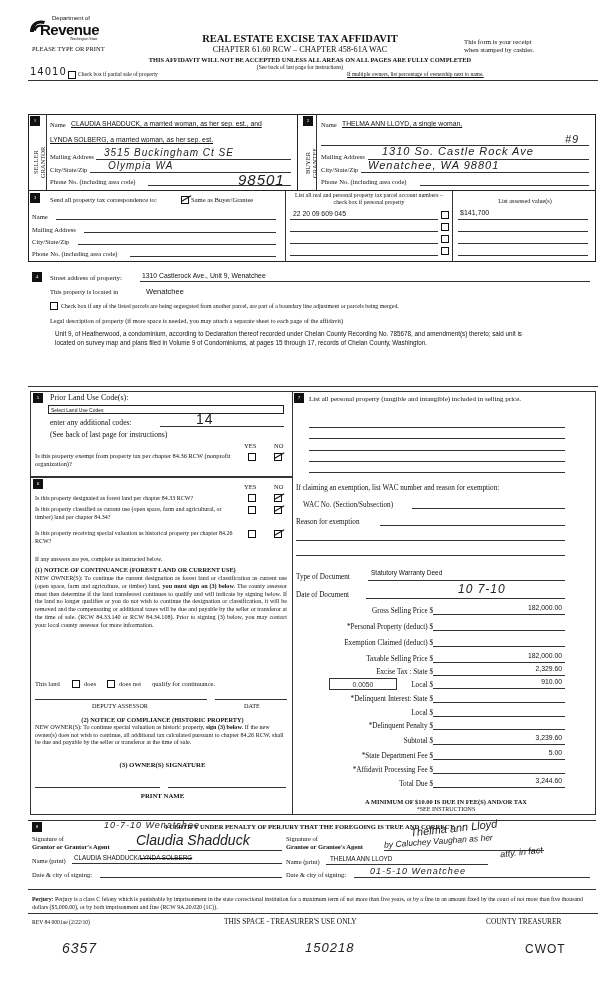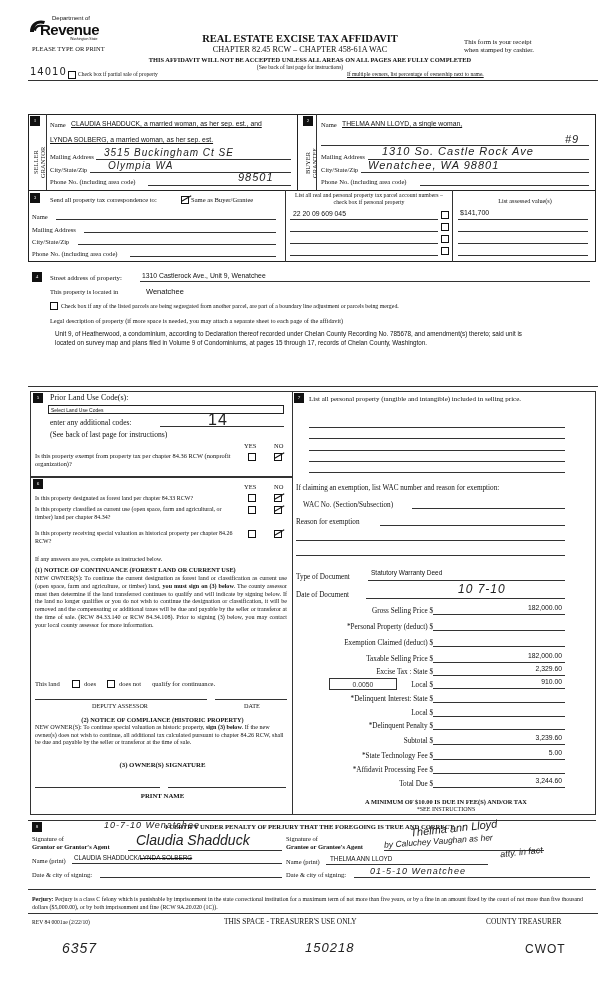--- a/index.html
+++ b/index.html
@@ -31,21 +31,21 @@
   <svg width="18" height="18" viewBox="0 0 18 18" style="position:absolute;left:0;top:4px;">
     <path d="M2 14 C2 5, 9 1, 17 3 L16 6 C10 4, 6 7, 6 14 Z" fill="#111"></path>
     <path d="M5 12 C6 8, 10 6, 15 7 L14 9 C11 8, 8 10, 8 13 Z" fill="#111"></path>
   </svg>
   <span class="sans" style="position:absolute;left:24px;top:1px;font-size:6px;">Department of</span>
   <span class="sans bold" style="position:absolute;left:12px;top:7px;font-size:15px;letter-spacing:-0.5px;">Revenue</span>
   <span class="sans" style="position:absolute;left:42px;top:23px;font-size:3.5px;">Washington State</span>
 </div>
 <div class="lbl" style="left:32px;top:45px;font-size:6.5px;">PLEASE TYPE OR PRINT</div>
 <div class="abs bold" style="left:155px;top:33px;width:290px;text-align:center;font-size:10.5px;">REAL ESTATE EXCISE TAX AFFIDAVIT</div>
-<div class="abs" style="left:155px;top:45px;width:290px;text-align:center;font-size:8.2px;">CHAPTER 82.45 RCW – CHAPTER 458-61A WAC</div>
+<div class="abs" style="left:155px;top:45px;width:290px;text-align:center;font-size:8.2px;">CHAPTER 61.60 RCW – CHAPTER 458-61A WAC</div>
 <div class="lbl" style="left:464px;top:38px;font-size:6.8px;">This form is your receipt</div>
 <div class="lbl" style="left:464px;top:46px;font-size:6.8px;">when stamped by cashier.</div>
 <div class="abs bold" style="left:60px;top:56px;width:500px;text-align:center;font-size:6.4px;">THIS AFFIDAVIT WILL NOT BE ACCEPTED UNLESS ALL AREAS ON ALL PAGES ARE FULLY COMPLETED</div>
 <div class="abs" style="left:200px;top:64px;width:200px;text-align:center;font-size:5.6px;">(See back of last page for instructions)</div>
 <div class="lbl hw" style="left:30px;top:66px;font-size:10px;font-style:normal;">14010</div>
 <span class="cb" style="left:68px;top:71px;"></span>
 <div class="lbl" style="left:78px;top:71px;font-size:5.5px;">Check box if partial sale of property</div>
 <div class="lbl" style="left:347px;top:71px;font-size:5.5px;text-decoration:underline;">If multiple owners, list percentage of ownership next to name.</div>
 <div class="hr" style="left:28px;top:80px;width:570px;"></div>
 
@@ -60,21 +60,21 @@
 <div class="val" style="left:71px;top:120px;text-decoration:underline;font-size:6.8px;">CLAUDIA SHADDUCK, a married woman, as her sep. est., and</div>
 <div class="val" style="left:50px;top:136px;text-decoration:underline;font-size:6.8px;">LYNDA SOLBERG, a married woman, as her sep. est.</div>
 <div class="lbl" style="left:50px;top:153px;">Mailing Address</div>
 <div class="line abs" style="left:96px;top:150px;width:195px;height:10px;"></div>
 <div class="val hw" style="left:104px;top:147px;font-size:10px;">3515 Buckingham Ct SE</div>
 <div class="lbl" style="left:50px;top:166px;">City/State/Zip</div>
 <div class="line abs" style="left:90px;top:163px;width:201px;height:10px;"></div>
 <div class="val hw" style="left:108px;top:160px;font-size:10px;">Olympia WA</div>
 <div class="lbl" style="left:50px;top:178px;">Phone No. (including area code)</div>
 <div class="line abs" style="left:148px;top:176px;width:143px;height:10px;"></div>
-<div class="val hw" style="left:238px;top:171px;font-size:11px;text-align:right;">98501</div>
+<div class="val hw" style="left:238px;top:171px;font-size:15px;text-align:right;">98501</div>
 
 <div class="secnum" style="left:303px;top:116px;">2</div>
 <div class="vert" style="left:304px;top:145px;height:35px;">
   <span>BUYER</span><br><span>GRANTEE</span>
 </div>
 <div class="vr" style="left:316px;top:114px;height:76px;"></div>
 <div class="lbl" style="left:321px;top:121px;">Name</div>
 <div class="val" style="left:342px;top:120px;text-decoration:underline;font-size:6.8px;">THELMA ANN LLOYD, a single woman,</div>
 <div class="line abs" style="left:321px;top:136px;width:268px;height:10px;"></div>
 <div class="val hw" style="left:565px;top:133px;font-size:11px;">#9</div>
@@ -137,21 +137,21 @@
 <div class="hr" style="left:28px;top:386px;width:570px;"></div>
 
 <div class="abs" style="left:30px;top:391px;width:262px;height:86px;border:1px solid #333;border-right:none;"></div>
 <div class="secnum" style="left:33px;top:393px;">5</div>
 <div class="lbl" style="left:50px;top:393px;font-size:8px;">Prior Land Use Code(s):</div>
 <div class="abs sans" style="left:48px;top:405px;width:236px;height:9px;border:1px solid #222;font-size:5px;padding-left:2px;line-height:8px;">
   <span>Select Land Use Codes</span>
 </div>
 <div class="lbl" style="left:50px;top:418px;font-size:7.6px;">enter any additional codes:</div>
 <div class="line abs" style="left:160px;top:418px;width:124px;height:9px;"></div>
-<div class="val hw" style="left:196px;top:411px;font-size:16px;font-style:normal;margin-left:12px;">14</div>
+<div class="val hw" style="left:196px;top:411px;font-size:14px;font-style:normal;">14</div>
 <div class="lbl" style="left:50px;top:430px;font-size:7.6px;">(See back of last page for instructions)</div>
 <div class="lbl" style="left:244px;top:442px;font-size:6.5px;">YES</div>
 <div class="lbl" style="left:274px;top:442px;font-size:6.5px;">NO</div>
 <div class="para" style="left:35px;top:452px;width:200px;font-size:6.4px;">Is this property exempt from property tax per chapter 84.36 RCW (nonprofit organization)?</div>
 <span class="cb" style="left:248px;top:453px;"></span>
 <span class="cb checked" style="left:274px;top:453px;"></span>
 
 <div class="abs" style="left:30px;top:477px;width:262px;height:338px;border:1px solid #333;border-right:none;"></div>
 <div class="secnum" style="left:33px;top:479px;">6</div>
 <div class="lbl" style="left:244px;top:483px;font-size:6.5px;">YES</div>
@@ -250,21 +250,21 @@
   <div class="fee-lbl" style="right:167px;top:709px;">Local $</div>
   <div class="fee-line" style="left:433px;top:708px;width:132px;"></div>
 
   <div class="fee-lbl" style="right:167px;top:722px;">*Delinquent Penalty $</div>
   <div class="fee-line" style="left:433px;top:721px;width:132px;"></div>
 
   <div class="fee-lbl" style="right:167px;top:737px;">Subtotal $</div>
   <div class="fee-line" style="left:433px;top:736px;width:132px;"></div>
   <div class="fee-val" style="right:38px;top:734px;">3,239.60</div>
 
-  <div class="fee-lbl" style="right:167px;top:752px;">*State Technology Fee $</div>
+  <div class="fee-lbl" style="right:167px;top:752px;">*State Department Fee $</div>
   <div class="fee-line" style="left:433px;top:751px;width:132px;"></div>
   <div class="fee-val" style="right:38px;top:749px;">5.00</div>
 
   <div class="fee-lbl" style="right:167px;top:766px;">*Affidavit Processing Fee $</div>
   <div class="fee-line" style="left:433px;top:765px;width:132px;"></div>
 
   <div class="fee-lbl" style="right:167px;top:780px;">Total Due $</div>
   <div class="fee-line" style="left:433px;top:779px;width:132px;"></div>
   <div class="fee-val" style="right:38px;top:777px;">3,244.60</div>
 </div>

